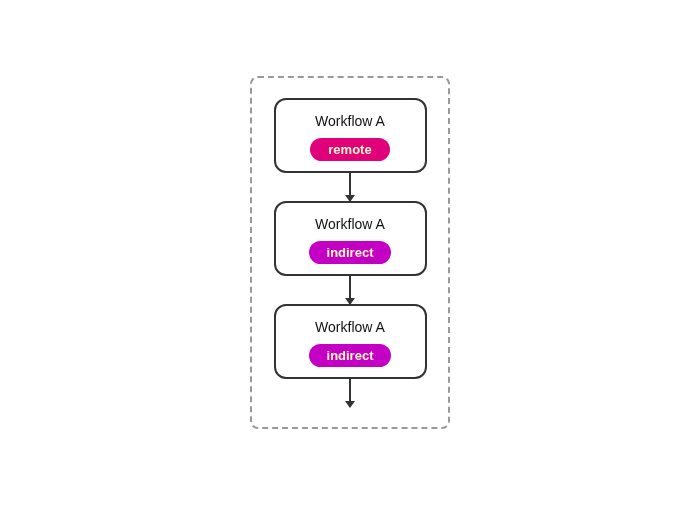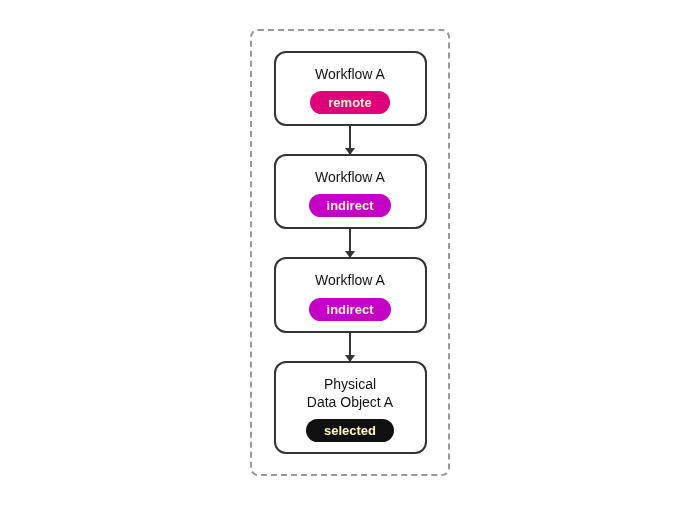--- a/index.html
+++ b/index.html
@@ -110,18 +110,14 @@
 
   <div class="arrow"></div>
 
   <div class="node">
     <div class="node-title">Workflow A</div>
     <span class="badge badge-indirect">indirect</span>
   </div>
 
   <div class="arrow"></div>
 
-  <div class="node">
-    <div class="node-title">Physical<br>Data Object A</div>
-    <span class="badge badge-selected">selected</span>
-  </div>
 
 </div>
 
 </body></html>

